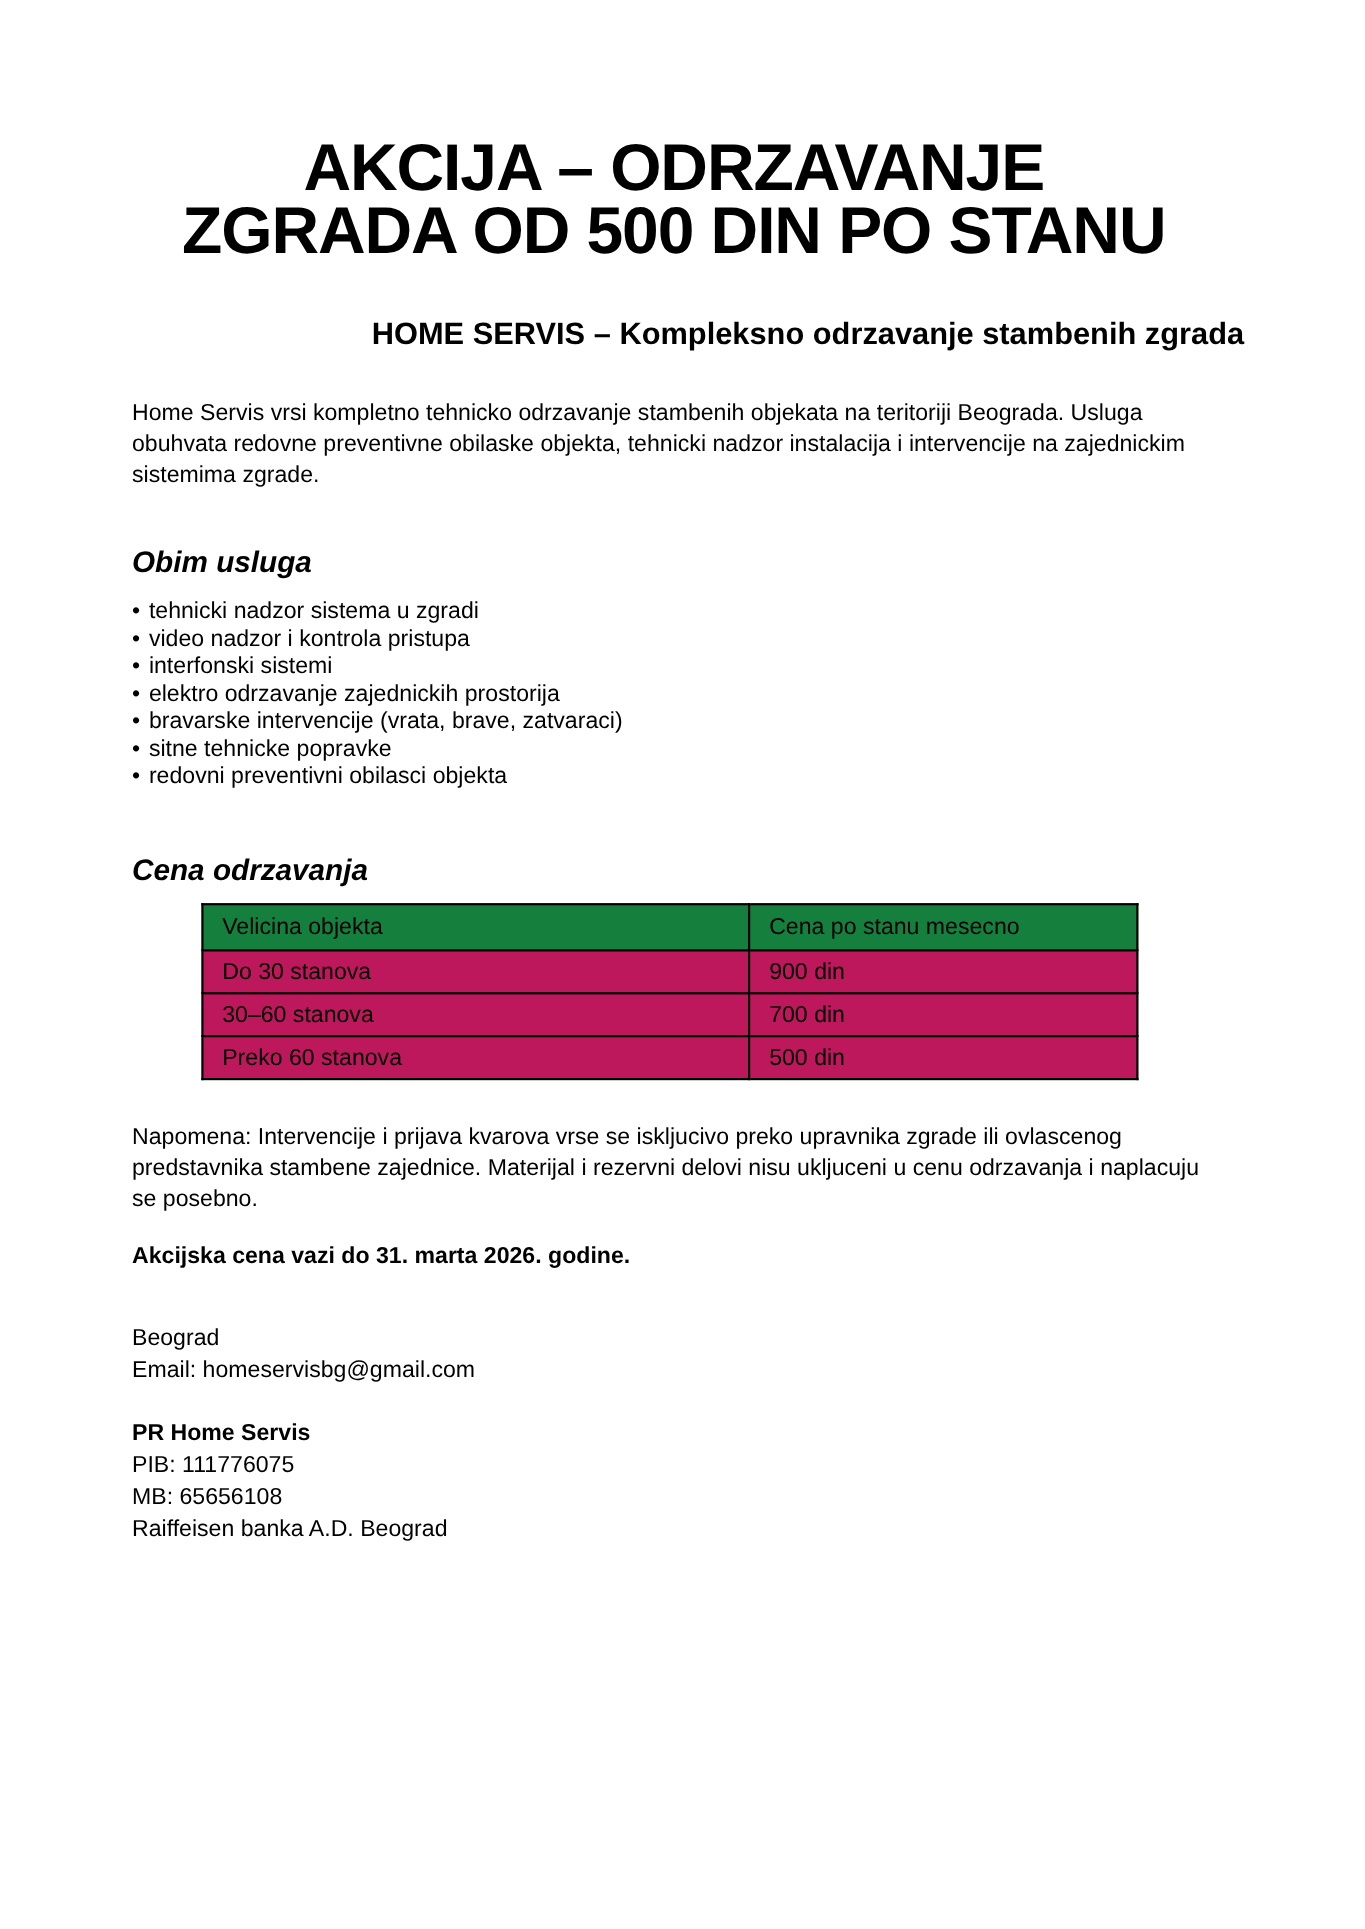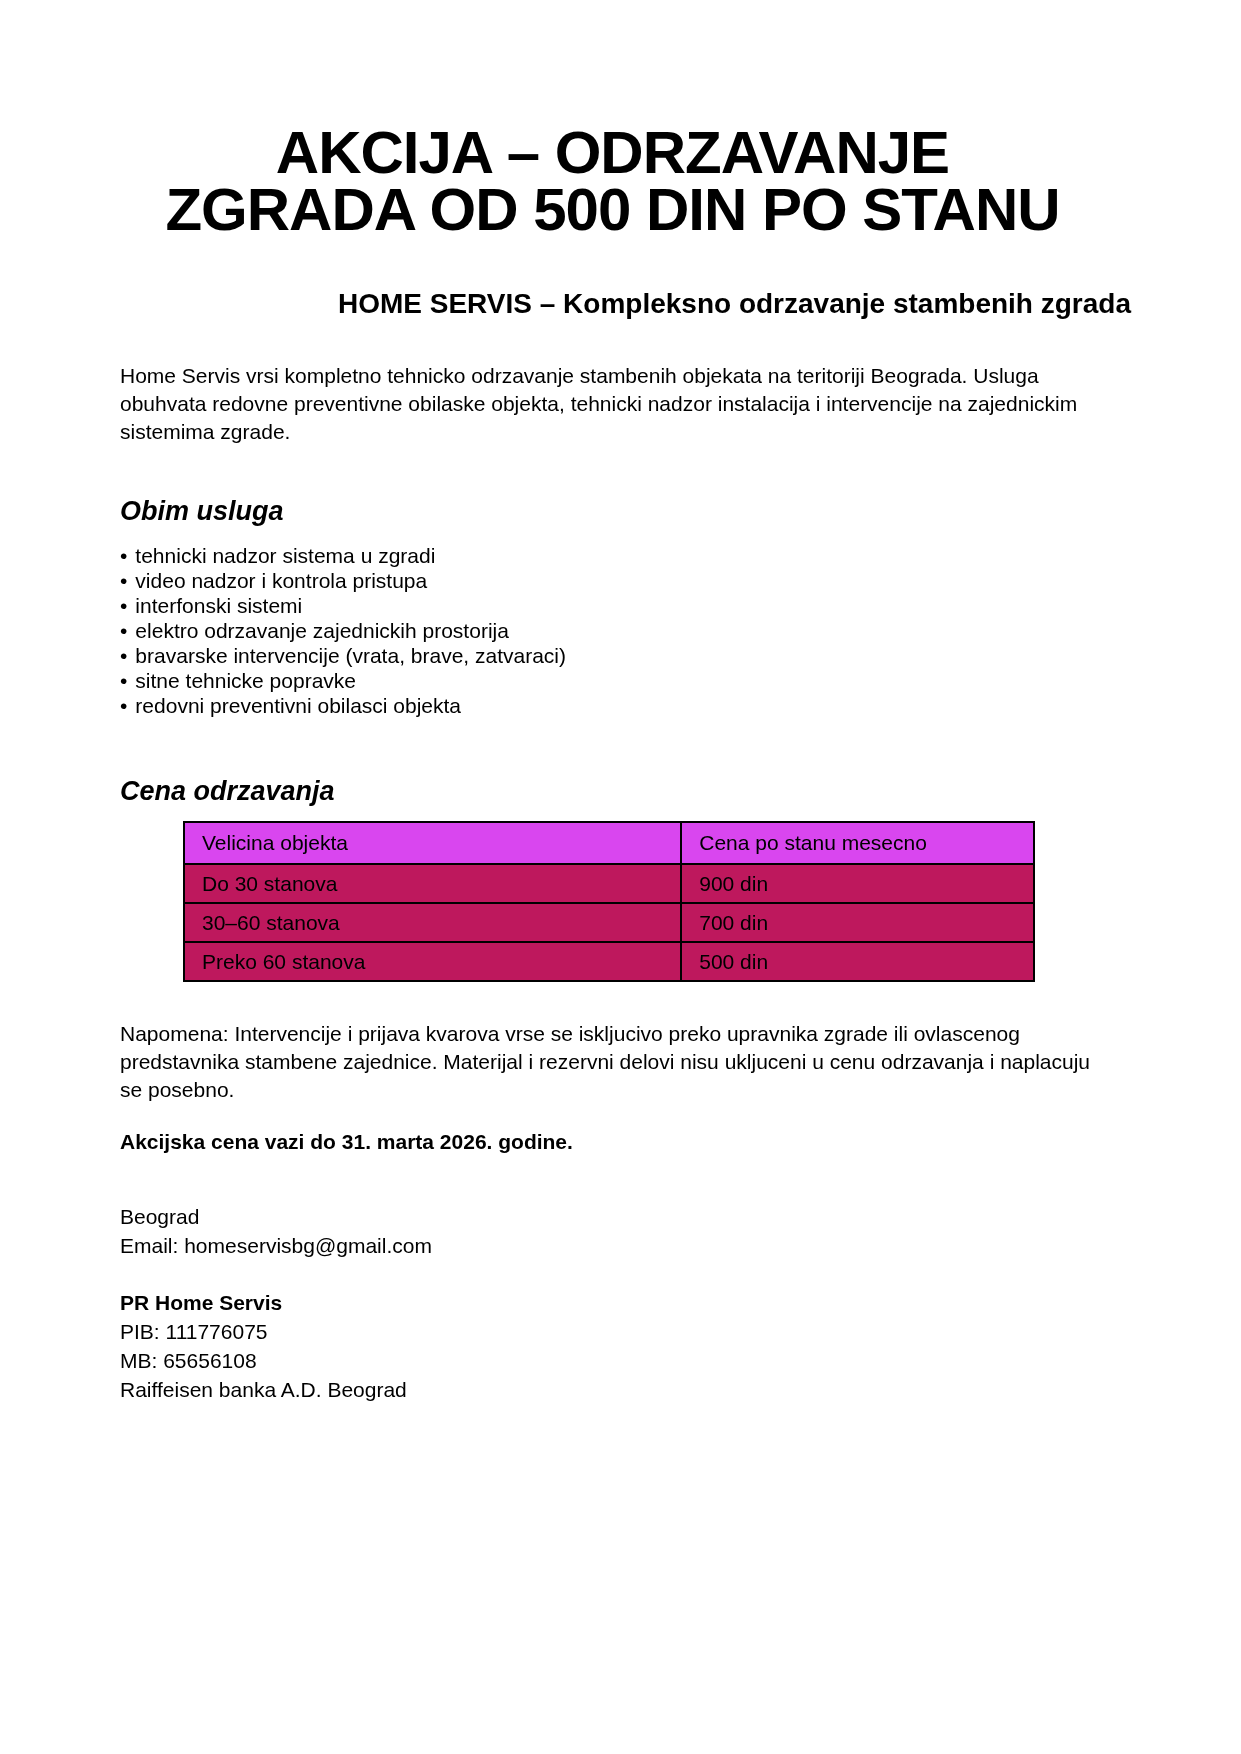--- a/index.html
+++ b/index.html
@@ -54,21 +54,21 @@
     border-collapse: collapse;
     font-size: 21px;
   }
   table.price-table th, table.price-table td {
     border: 2px solid #000000;
     text-align: left;
     font-weight: normal;
     padding: 0 0 0 17px;
     vertical-align: middle;
   }
-  table.price-table th { background: #d946ef; height: 42px; }
+  table.price-table th { background: #15803d; height: 42px; }
   table.price-table td { height: 39px; background: #be185d; }
   table.price-table .col-size  { width: 58.5%; }
   table.price-table .col-price { width: 41.5%; }
 
   .note { margin-top: 38px; }
   .promo { margin-top: 26px; font-size: 21px; font-weight: bold; }
 
   .contact-block { margin-top: 48px; font-size: 21px; line-height: 29px; }
   .company-block { margin-top: 28px; font-size: 21px; line-height: 29px; }
   .block-heading { font-weight: bold; }

